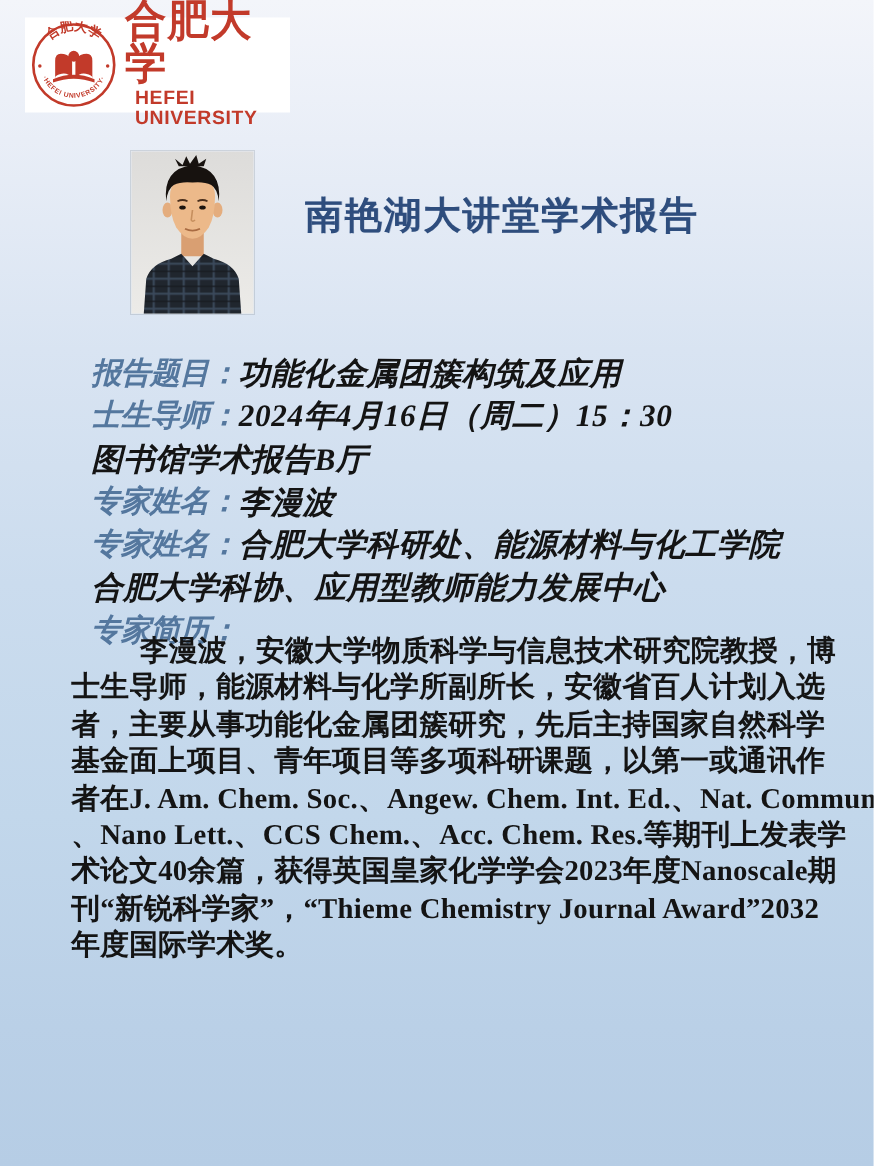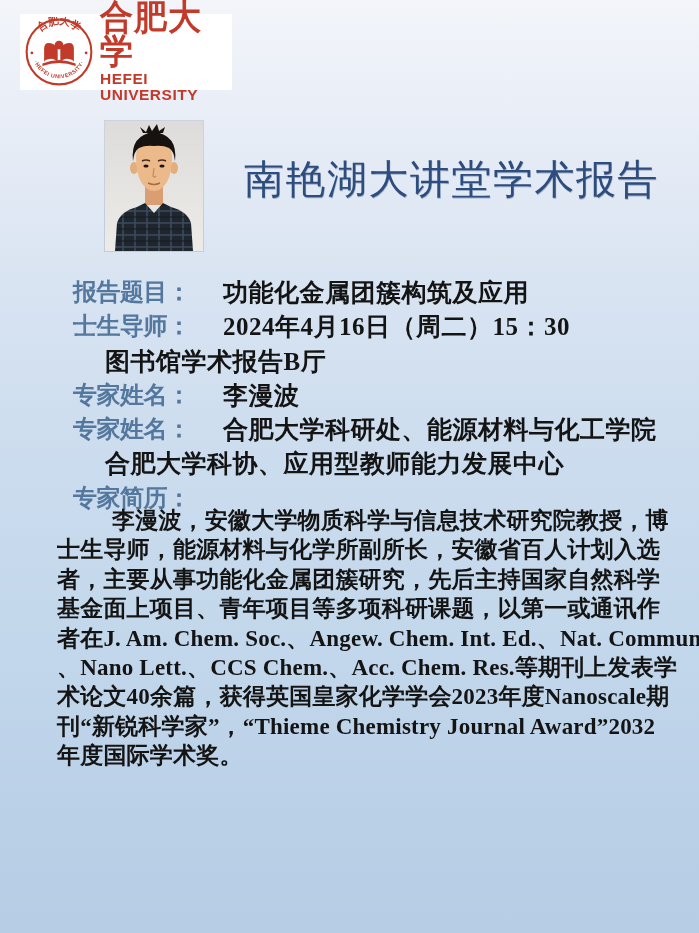--- a/index.html
+++ b/index.html
@@ -22,48 +22,47 @@
   }
   .seal{flex:0 0 auto;}
   .logo-text{display:flex;flex-direction:column;justify-content:center;line-height:1;}
   .logo-cn{
     font-size:33px;font-weight:bold;color:#c23a2a;
     letter-spacing:1px;font-family:"Liberation Serif",serif;
     transform:scaleY(1.05);
   }
   .logo-en{
     font-size:15.5px;color:#c23a2a;font-family:"Liberation Sans",sans-serif;
-    letter-spacing:0.5px;margin-top:3px;font-weight:600;
+    letter-spacing:0.5px;margin-top:3px;font-weight:600;margin-left:8px;
   }
   
   .photo{
     position:absolute;left:105px;top:121px;width:98px;height:130px;
     box-shadow:0 0 0 1px rgba(120,130,140,0.25);
   }
   
   .title{
     position:absolute;left:244px;top:152px;
-    font-size:40px;font-weight:normal;color:#2e4d7d;
+    font-size:30px;font-weight:bold;color:#2e4d7d;
     letter-spacing:1.5px;white-space:nowrap;
     text-shadow:0.5px 0.5px 0 rgba(46,77,125,0.35);
   }
   
-  .info-list{position:absolute;left:0;top:276px;width:699px;}
+  .info-list{position:absolute;left:0;top:282px;width:699px;font-style:italic;}
   .info-row{
     display:flex;align-items:flex-start;
     height:34.3px;padding-left:73px;box-sizing:border-box;
   }
   .info-label{
     flex:0 0 118px;font-size:24px;font-weight:bold;color:#54779e;
     white-space:nowrap;letter-spacing:-0.5px;
   }
   .info-value{
     font-size:25px;color:#141414;font-weight:bold;white-space:nowrap;
     letter-spacing:0.5px;
-    margin-left:32px;
   }
   
   .bio{position:absolute;left:57px;top:506px;width:594px;}
   .bio-line{
     font-size:23px;line-height:29.4px;color:#141414;font-weight:bold;
     white-space:nowrap;letter-spacing:0.2px;
   }
   .bio-line.indent{padding-left:55px;}
   
   .footer{

